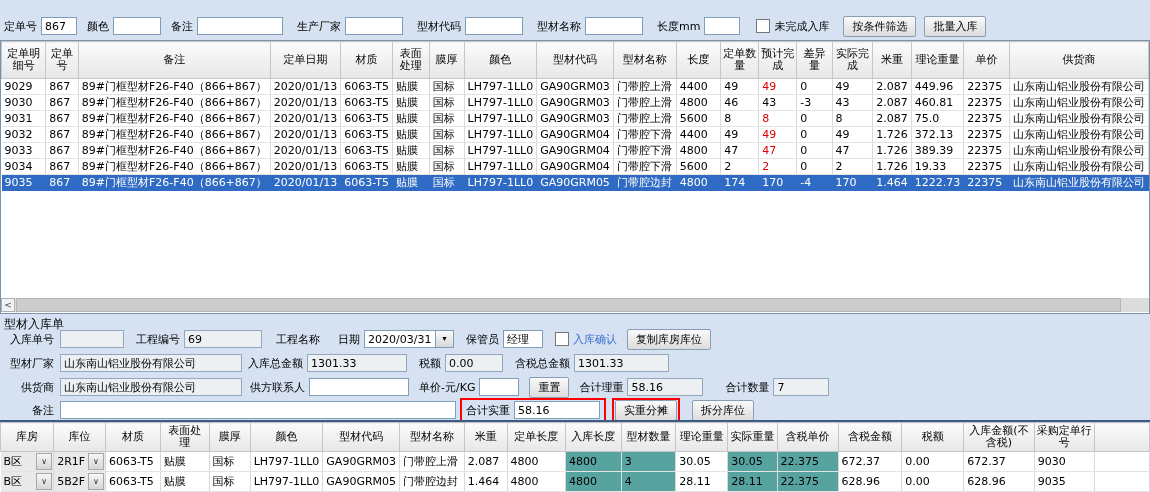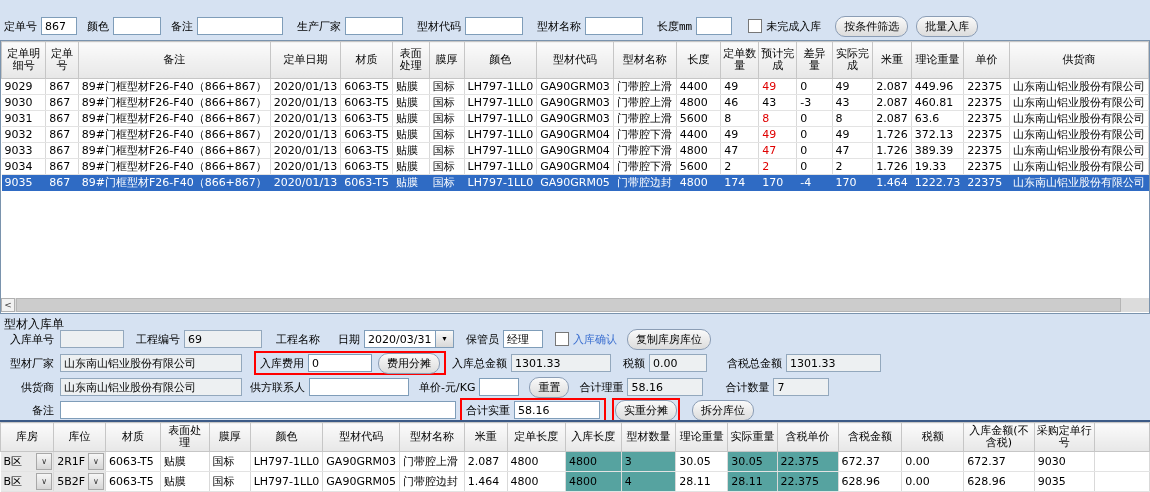--- a/index.html
+++ b/index.html
@@ -8,21 +8,21 @@
          font-size:11px;color:#000;}
   .sec-title{position:absolute;left:4px;font-size:12px;white-space:nowrap;}
   
   .frow{position:absolute;left:4px;display:flex;align-items:center;height:22px;white-space:nowrap;}
   .lbl{white-space:nowrap;margin-right:4px;}
   .lblw{display:inline-block;width:50px;text-align:right;margin-right:6px;}
   .inp{height:18px;border:1px solid #7f9db9;background:#fff;font-family:"DejaVu Sans",sans-serif;
        font-size:11px;padding:0 3px;box-sizing:border-box;}
   .ro{background:#edf0f2;border-color:#93a8bd;}
   .btn{height:21px;background:linear-gradient(#fafafa,#dcdcdc);border:1px solid #8b9db5;
-       font-family:"DejaVu Sans",sans-serif;font-size:11px;padding:0 8px;border-radius:10px;white-space:nowrap;}
+       font-family:"DejaVu Sans",sans-serif;font-size:11px;padding:0 8px;border-radius:2px;white-space:nowrap;}
   .cb{display:inline-block;width:12px;height:12px;background:#fff;border:1px solid #777;
       margin-right:4px;vertical-align:middle;flex:none;}
   .bluelbl{color:#3b6fd0;}
   .redbox{display:flex;align-items:center;border:2px solid #f00;padding:1px 4px;height:24px;box-sizing:border-box;}
   .datewrap{display:flex;align-items:center;border-radius:9px;}
   .datebtn{width:18px;height:18px;border:1px solid #7f9db9;border-left:none;
            background:linear-gradient(#fafafa,#d8d8d8);font-size:7px;line-height:16px;text-align:center;padding:0;}
   
   .gridwrap{position:absolute;left:0;width:1150px;background:#fff;border:1px solid #7a93ad;box-sizing:border-box;overflow:hidden;}
   table.grid{border-collapse:collapse;table-layout:fixed;}
@@ -61,21 +61,21 @@
     <span class="lbl" style="margin-left:10px;">颜色</span>
     <input class="inp" style="width: 48px;" value="">
     <span class="lbl" style="margin-left:10px;">备注</span>
     <input class="inp" style="width: 86px;" value="">
     <span class="lbl" style="margin-left:14px;">生产厂家</span>
     <input class="inp" style="width: 58px;" value="">
     <span class="lbl" style="margin-left:14px;">型材代码</span>
     <input class="inp" style="width: 58px;" value="">
     <span class="lbl" style="margin-left:14px;">型材名称</span>
     <input class="inp" style="width: 58px;" value="">
-    <span class="lbl" style="margin-left:14px;font-family:Liberation Mono, monospace;">长度mm</span>
+    <span class="lbl" style="margin-left:14px;">长度mm</span>
     <input class="inp" style="width: 36px;" value="">
     <span class="cb" style="margin-left:16px;"></span>
     <span class="lbl">未完成入库</span>
     <button class="btn" style="margin-left:10px;">按条件筛选</button>
     <button class="btn" style="margin-left:8px;">批量入库</button>
   </div>
 
   <div class="gridwrap topgrid" style="top:40px;height:274px;">
       <table class="grid">
         <colgroup>
@@ -175,21 +175,21 @@
             <td class="">国标</td>
             <td class="">LH797-1LL0</td>
             <td class="">GA90GRM03</td>
             <td class="">门带腔上滑</td>
             <td class="">5600</td>
             <td class="">8</td>
             <td class="red">8</td>
             <td class="">0</td>
             <td class="">8</td>
             <td class="">2.087</td>
-            <td class="">63.6</td>
+            <td class="">75.0</td>
             <td class="">22375</td>
             <td class="">山东南山铝业股份有限公司</td>
           </tr>
           <tr>
             <td class="">9032</td>
             <td class="">867</td>
             <td class="">89#门框型材F26-F40（866+867）</td>
             <td class="">2020/01/13</td>
             <td class="">6063-T5</td>
             <td class="">贴膜</td>
@@ -294,30 +294,25 @@
     <span class="lbl" style="margin-left:12px;">保管员</span>
     <input class="inp" style="width: 40px;" value="经理">
     <span class="cb" style="margin-left:12px;"></span>
     <span class="lbl bluelbl">入库确认</span>
     <button class="btn" style="margin-left:6px;">复制库房库位</button>
   </div>
 
   <div class="frow" style="top:352px;">
     <span class="lbl lblw">型材厂家</span>
     <input class="inp ro" style="width: 182px;" value="山东南山铝业股份有限公司">
-    <span class="redbox" style="margin-left:12px;">
-      <span class="lbl">入库费用</span>
-      <input class="inp" style="width: 64px;" value="0">
-      <button class="btn" style="margin-left:6px;">费用分摊</button>
-    </span>
     <span class="lbl" style="margin-left:6px;">入库总金额</span>
     <input class="inp ro" style="width: 100px;" value="1301.33">
     <span class="lbl" style="margin-left:12px;">税额</span>
     <input class="inp ro" style="width: 58px;" value="0.00">
-    <span class="lbl" style="margin-left:20px;">含税总金额</span>
+    <span class="lbl" style="margin-left:12px;">含税总金额</span>
     <input class="inp ro" style="width: 95px;" value="1301.33">
   </div>
 
   <div class="frow" style="top:376px;">
     <span class="lbl lblw">供货商</span>
     <input class="inp ro" style="width: 182px;" value="山东南山铝业股份有限公司">
     <span class="lbl" style="margin-left:8px;">供方联系人</span>
     <input class="inp" style="width: 100px;" value="">
     <span class="lbl" style="margin-left:10px;">单价-元/KG</span>
     <input class="inp" style="width: 40px;" value="">

